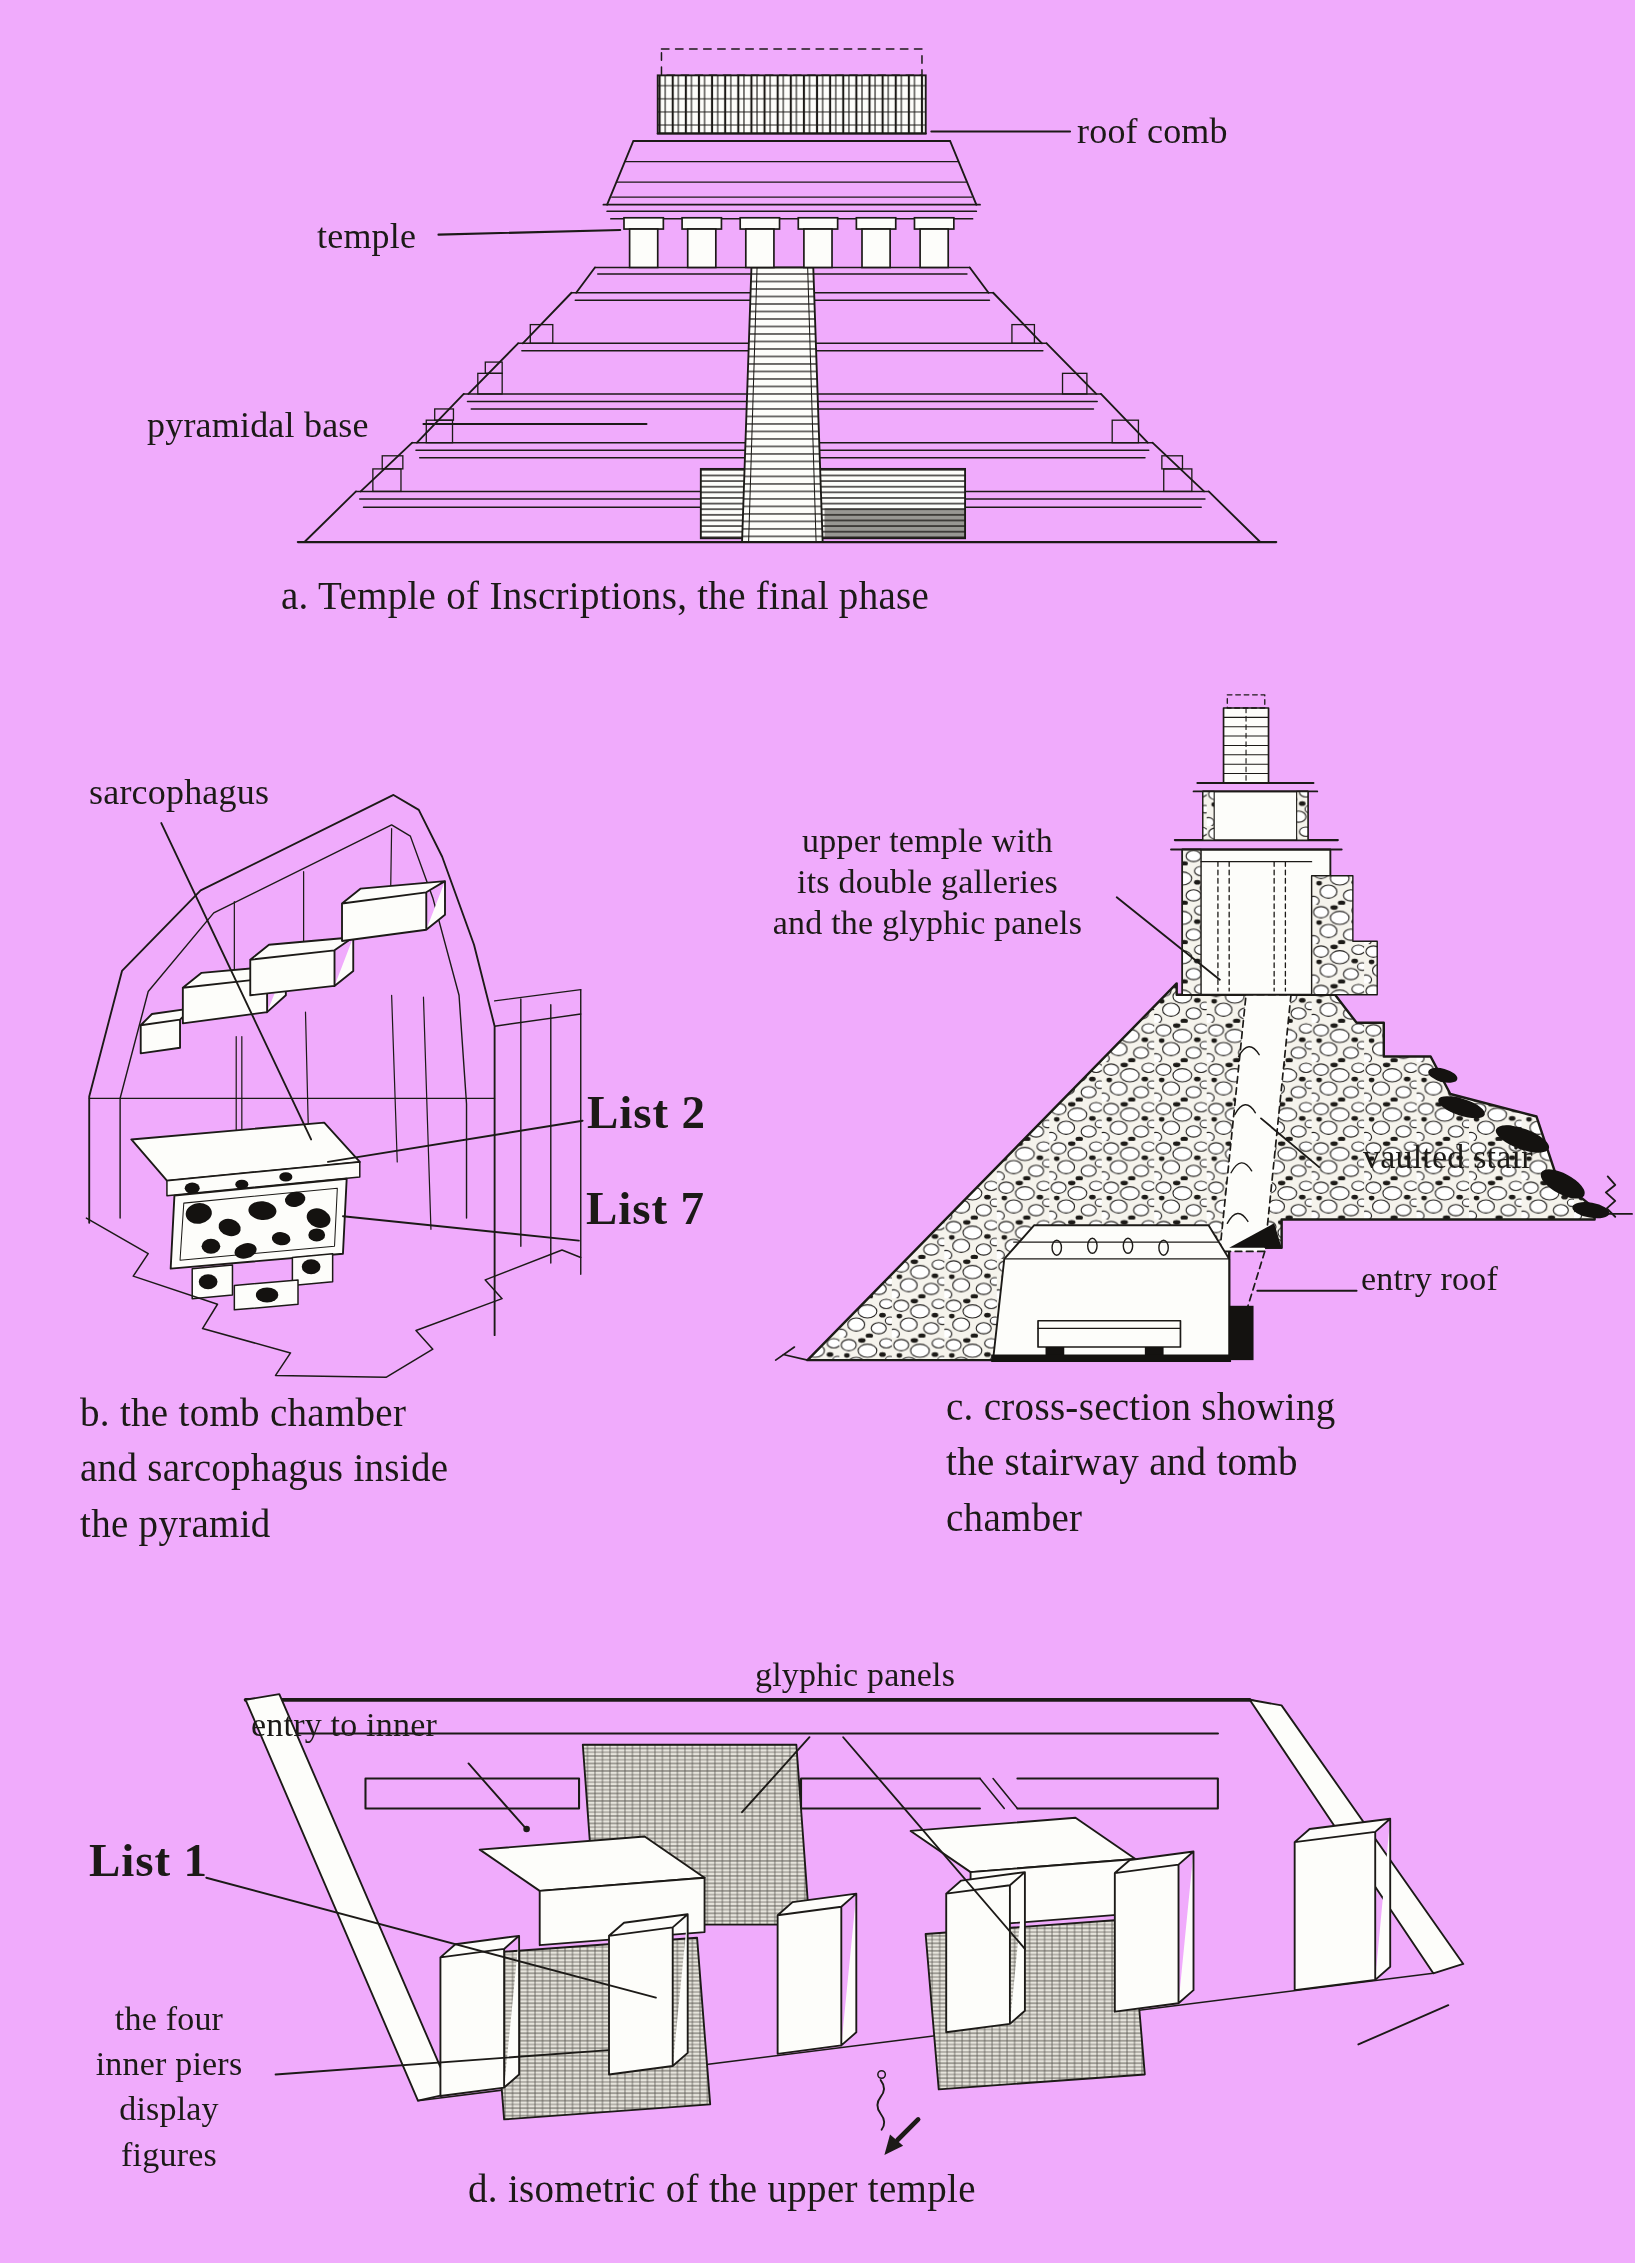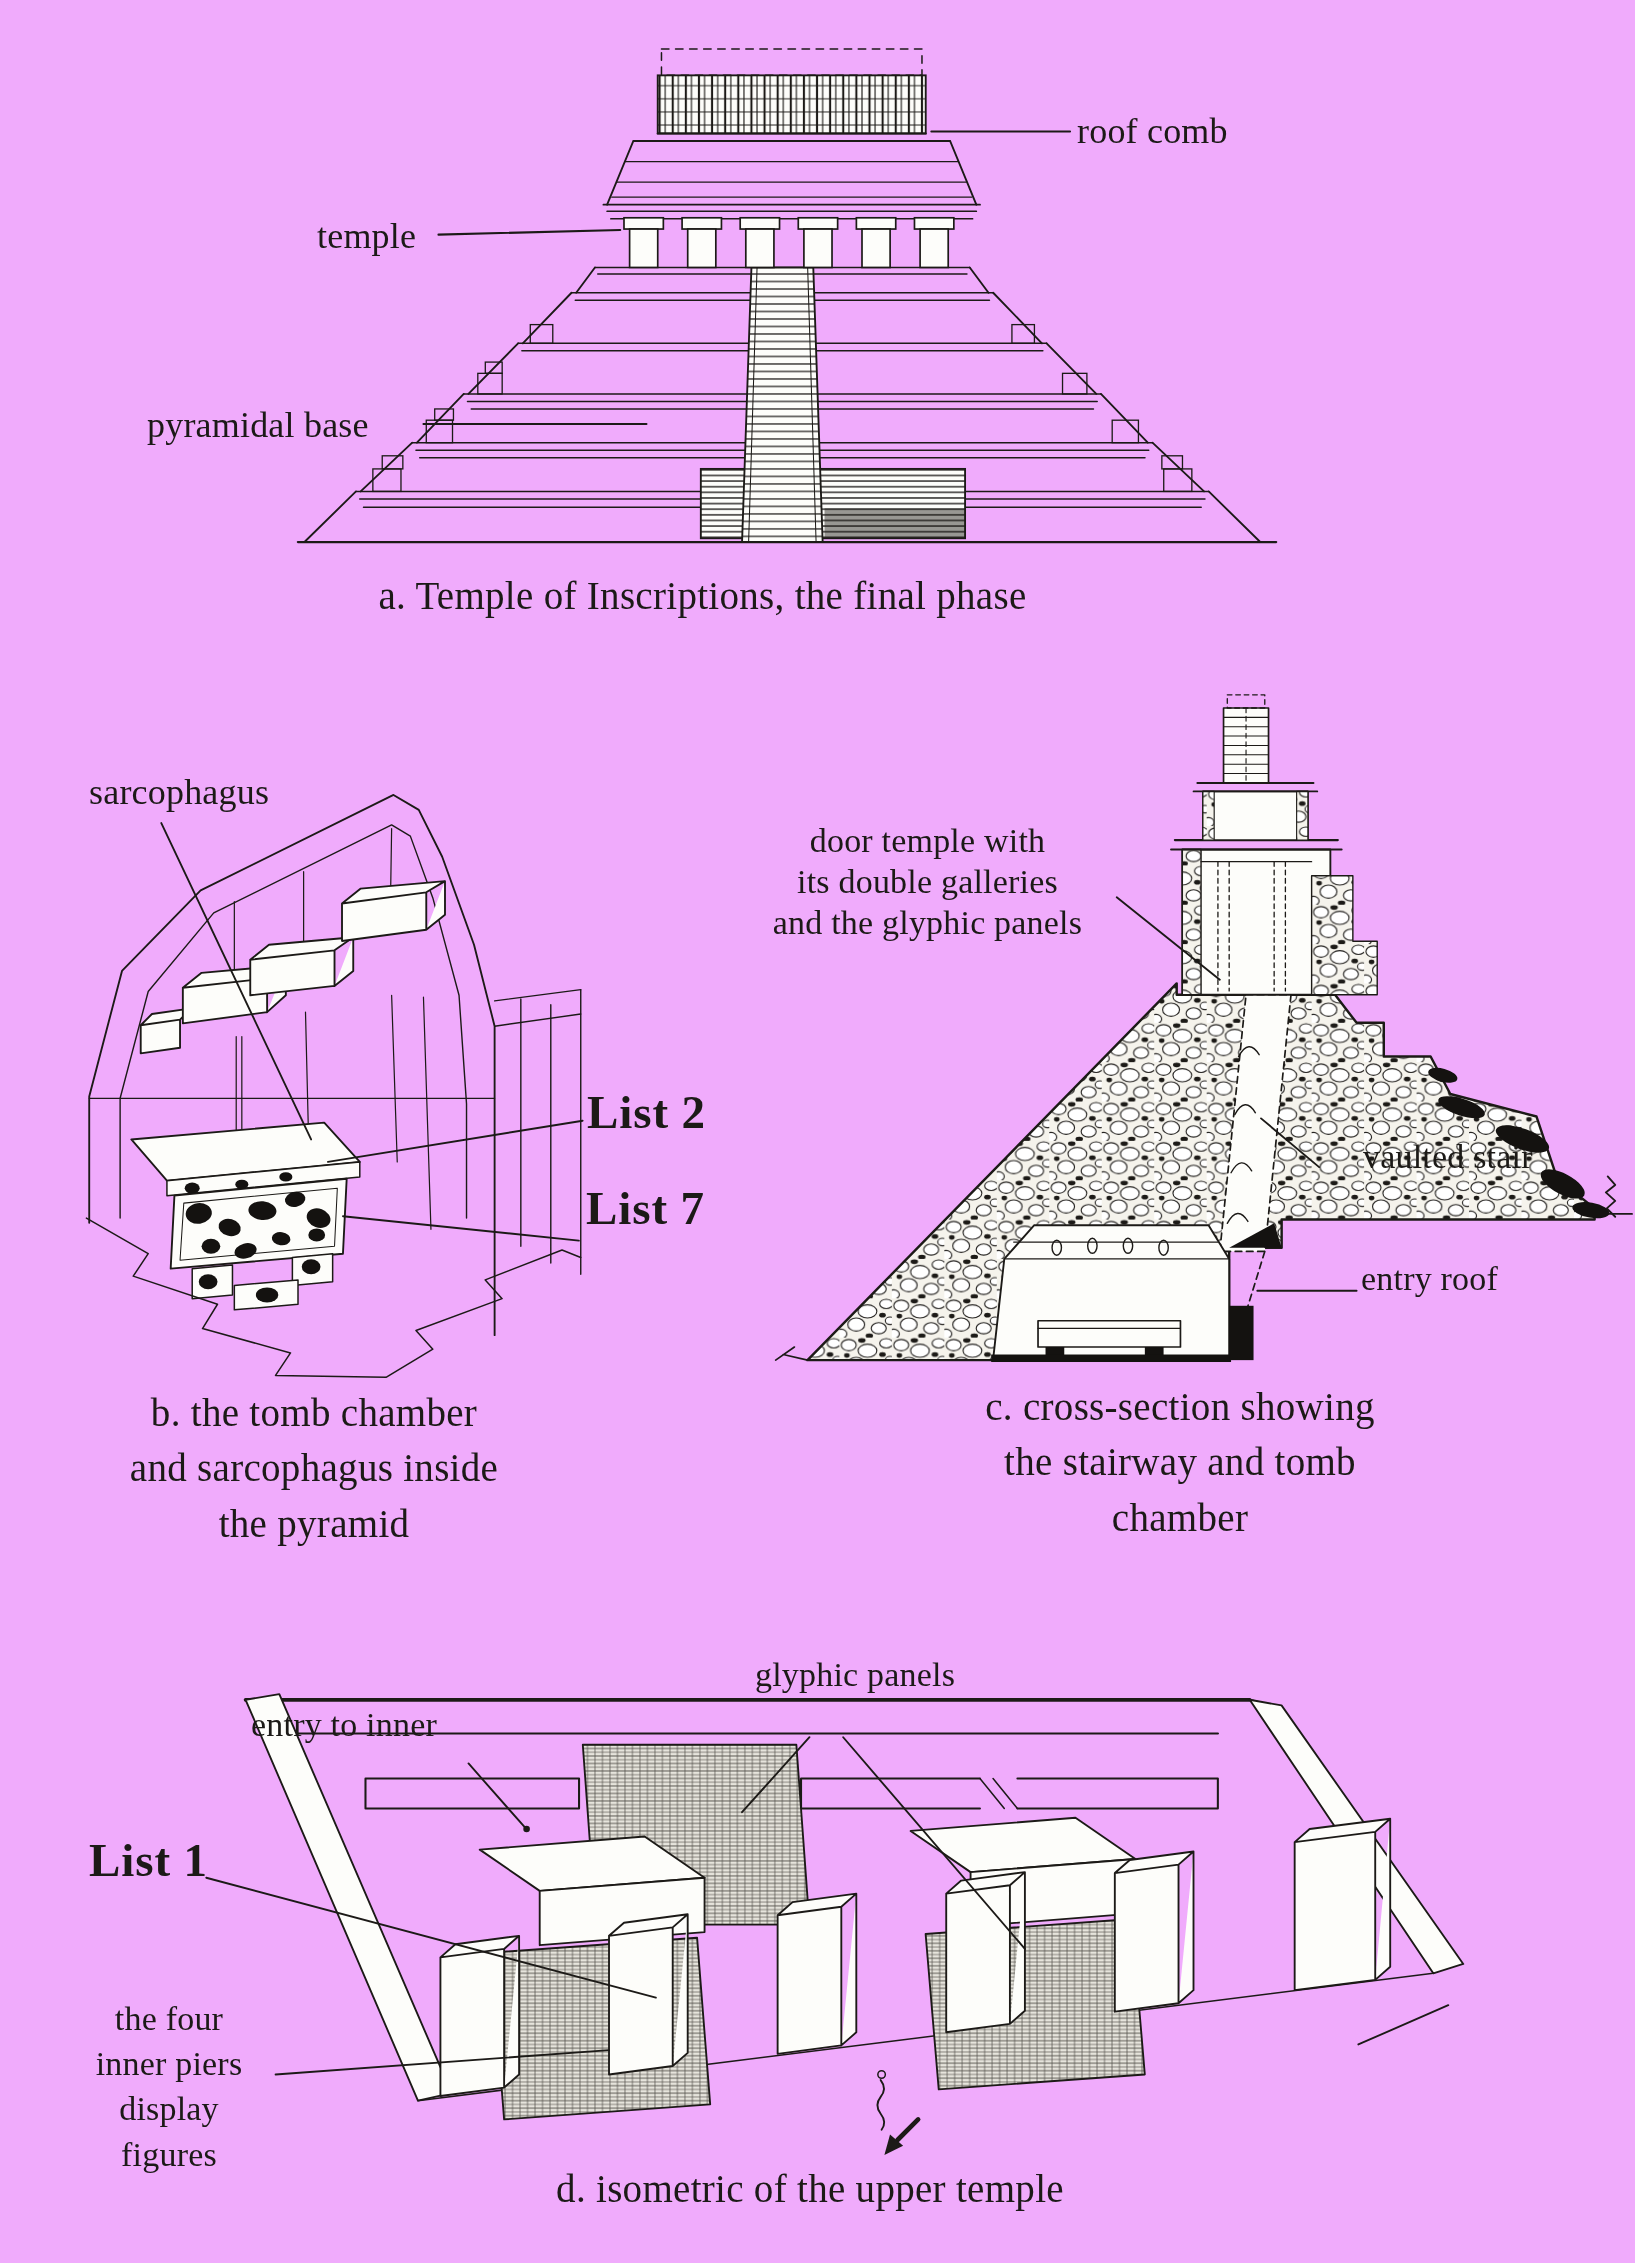--- a/index.html
+++ b/index.html
@@ -11,21 +11,21 @@
   .page svg{position:absolute;display:block;}
   .lbl{
     position:absolute;font-size:36px;line-height:1.15;color:#1c1a17;
     white-space:pre-line;letter-spacing:0.2px;
   }
   .lbl.small{font-size:34px;}
   .lbl.list{font-size:47px;font-weight:600;letter-spacing:0.9px;}
   .lbl.center{text-align:center;}
   .caption{
     position:absolute;font-size:39px;line-height:1.42;color:#1c1a17;
-    text-align:center;white-space:pre-line;letter-spacing:0.3px;
+    white-space:pre-line;letter-spacing:0.3px;
   }
 </style>
 </head>
 <body>
 
 <div class="page">
 
   <svg style="left:131px;top:36px" width="1209" height="521" viewBox="140 38 1290 556">
     <defs>
       <pattern id="rungsA" width="12" height="8" patternUnits="userSpaceOnUse">
@@ -237,21 +237,21 @@
 
       <rect x="1306" y="756" width="48" height="80" fill="#fdfdfa" stroke-width="1.8"></rect>
       <path d="M1306,766 L1354,766 M1306,776 L1354,776 M1306,786 L1354,786 M1306,796 L1354,796 M1306,806 L1354,806 M1306,816 L1354,816 M1306,826 L1354,826" stroke-width="1.1"></path>
       <rect x="1310" y="742" width="40" height="14" stroke-dasharray="5,4" stroke-width="1.4"></rect>
       <path d="M1330,756 L1330,836" stroke-dasharray="5,4" stroke-width="1.2"></path>
 
       <path d="M1192,958 L1302,1046 M1346,1194 L1408,1246 M1342,1378 L1448,1378" stroke-width="2"></path>
     </g>
   </svg>
 
-  <div class="lbl small center" style="left:740px;top:821px;width:375px;line-height:1.2">door temple with
+  <div class="lbl small center" style="left:740px;top:821px;width:375px;line-height:1.2">upper temple with
 its double galleries
 and the glyphic panels</div>
   <div class="lbl small" style="left:1363px;top:1137px">vaulted stair</div>
   <div class="lbl small" style="left:1361px;top:1259px">entry roof</div>
   <div class="caption" style="left:946px;top:1379px;width:468px">c. cross-section showing
 the stairway and tomb
 chamber</div>
 
   <svg style="left:56px;top:1593px" width="1580" height="562" viewBox="60 1700 1686 600">
     <defs>

